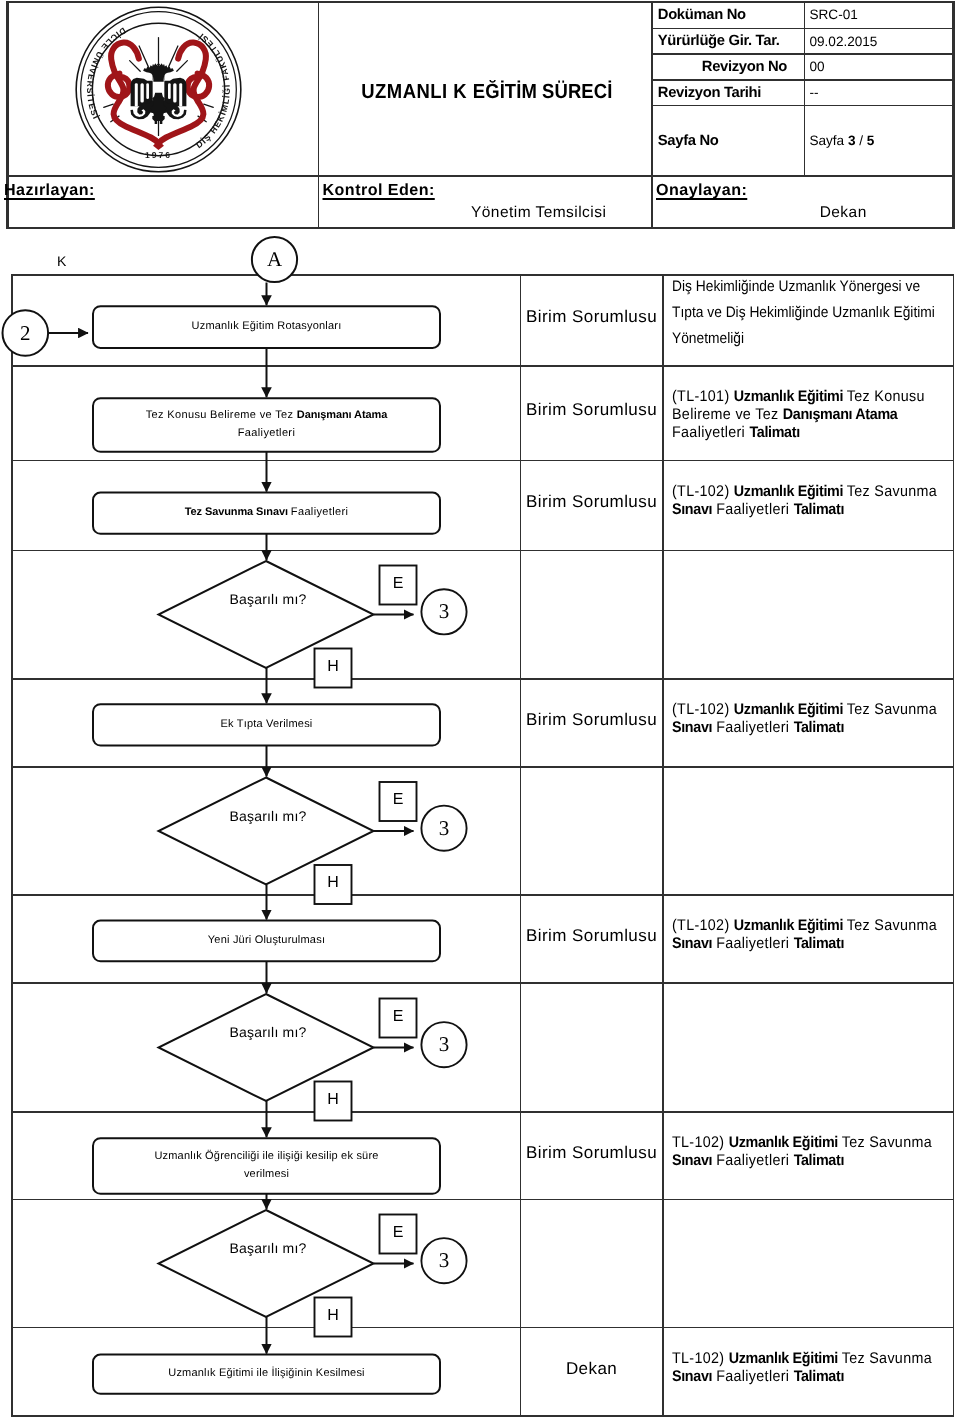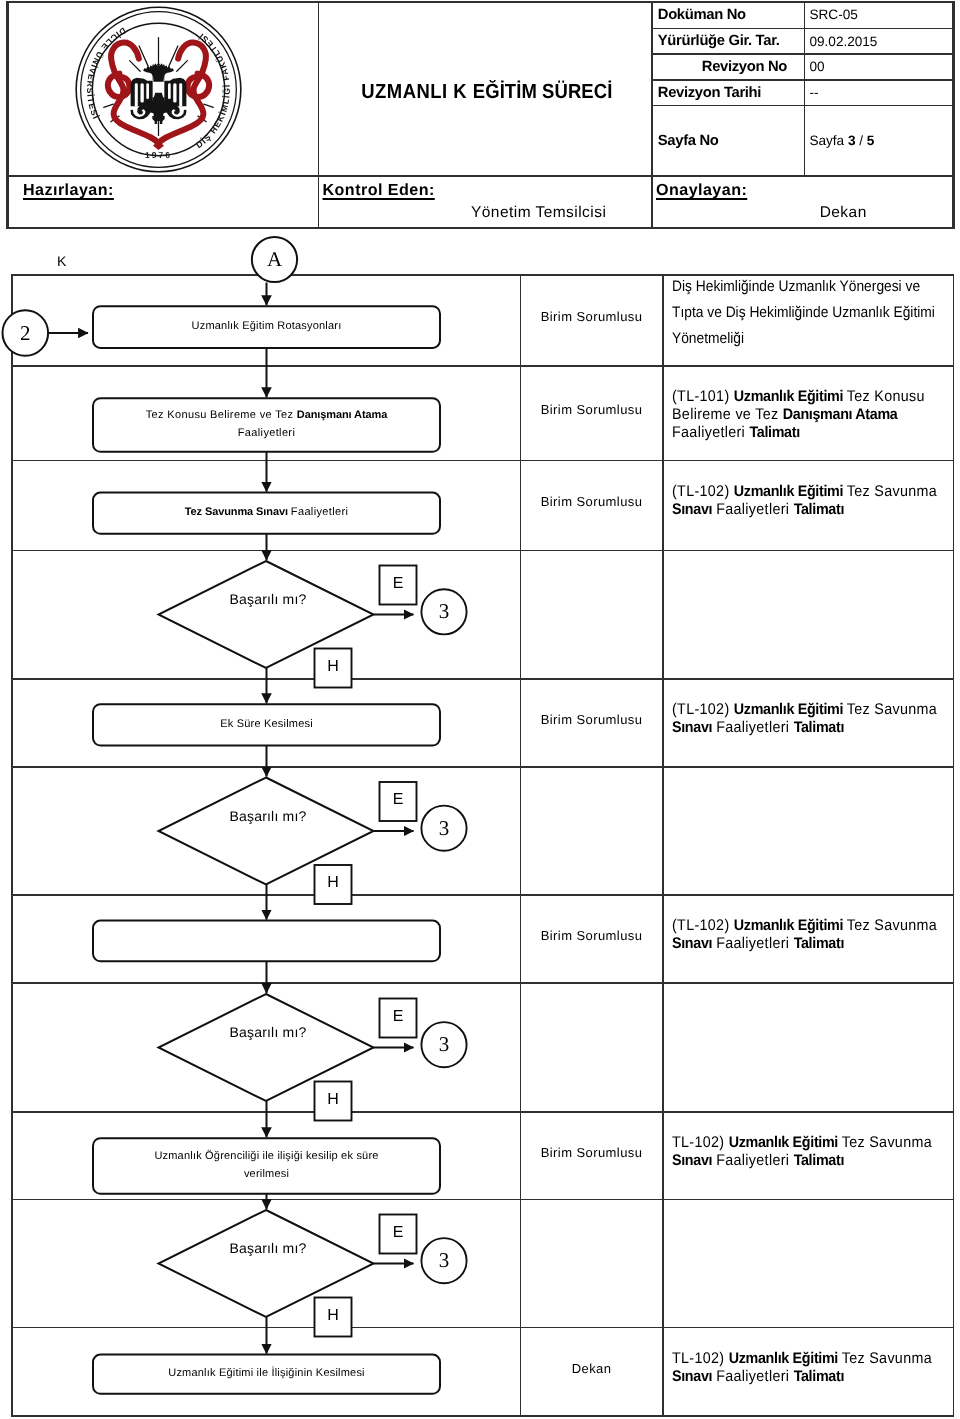--- a/index.html
+++ b/index.html
@@ -17,21 +17,21 @@
              letter-spacing:2.4px;fill:#141414;}
   .title{font-size:20.4px;font-weight:700;white-space:nowrap;line-height:22px;
          transform:scaleX(0.905);transform-origin:50% 50%;}
   .title .tl{font-weight:600;letter-spacing:0.55px;}
   .title .tb{font-weight:700;letter-spacing:0.1px;}
   .lbl{font-weight:700;font-size:14.8px;line-height:18px;letter-spacing:-0.33px;}
   .val{font-weight:400;font-size:13.6px;line-height:18px;letter-spacing:-0.02px;}
   .sig-lbl{font-weight:700;font-size:16.1px;line-height:18px;letter-spacing:0.45px;
            text-decoration:underline;text-underline-offset:2.6px;text-decoration-thickness:1.7px;}
   .sig-name{font-size:15.5px;line-height:18px;letter-spacing:0.45px;}
-  .resp{font-size:13px;line-height:18px;letter-spacing:0.42px;}
+  .resp{font-size:17px;line-height:18px;letter-spacing:0.42px;}
   .doc{font-size:15.4px;white-space:nowrap;transform:scaleX(0.93);transform-origin:0 0;}
   .doc .b{font-weight:600;letter-spacing:-0.35px;}
   .doc .n{font-weight:400;letter-spacing:0.35px;}
   .doc0{font-size:15.2px;letter-spacing:-0.25px;transform:scaleX(0.908);}
   .doc0 .b,.doc0 .n{font-weight:400;letter-spacing:0;}
   .boxtxt{font-size:11px;line-height:18.5px;text-align:center;letter-spacing:0.2px;}
   .boxtxt .b{font-weight:600;letter-spacing:-0.1px;}
   .boxtxt .n{font-weight:400;letter-spacing:0.35px;}
   .dectxt{font-size:14px;line-height:18px;letter-spacing:0.2px;}
   .smtxt{font-size:16px;line-height:18px;font-family:"Liberation Sans",sans-serif;}
@@ -166,30 +166,30 @@
 <path d="M 92.4 113.0 L 88.0 117.0 L 82.0 117.4 L 77.4 119.6 L 74.8 123.2 L 74.6 127.2 L 77.0 130.0 L 80.4 129.6 L 81.6 126.8 L 79.6 124.8 L 82.2 123.8 L 84.2 125.8 L 84.0 129.0 L 81.2 131.8 L 77.2 132.8 L 73.0 131.6 L 70.2 128.6 L 69.4 124.4 L 66.4 124.6 L 67.2 129.8 L 70.6 133.6 L 75.8 135.6 L 82.0 135.2 L 86.8 132.2 L 90.4 127.6 L 94.2 128.4 L 94.2 133.0 L 100 133.0 L 100 113.0 Z"></path>
 <path transform="translate(200,0) scale(-1,1)" d="M 92.4 113.0 L 88.0 117.0 L 82.0 117.4 L 77.4 119.6 L 74.8 123.2 L 74.6 127.2 L 77.0 130.0 L 80.4 129.6 L 81.6 126.8 L 79.6 124.8 L 82.2 123.8 L 84.2 125.8 L 84.0 129.0 L 81.2 131.8 L 77.2 132.8 L 73.0 131.6 L 70.2 128.6 L 69.4 124.4 L 66.4 124.6 L 67.2 129.8 L 70.6 133.6 L 75.8 135.6 L 82.0 135.2 L 86.8 132.2 L 90.4 127.6 L 94.2 128.4 L 94.2 133.0 L 100 133.0 L 100 113.0 Z"></path>
 <path d="M 95.0 72.0 L 105.0 72.0 L 106.2 79.0 L 106.2 90.8 L 93.8 90.8 L 93.8 79.0 Z"></path>
 <path d="M 96.0 104.0 L 104.0 104.0 L 105.2 108.4 L 107.8 111.2 L 106.0 114.2 L 106.0 118.6 L 109.4 121.4 L 108.4 126.0 L 105.4 129.4 L 103.8 133.4 L 96.2 133.4 L 94.6 129.4 L 91.6 126.0 L 90.6 121.4 L 94.0 118.6 L 94.0 114.2 L 92.2 111.2 L 94.8 108.4 Z"></path>
 <path d="M 92.6 131.6 L 107.4 131.6 L 107.4 135.2 L 104.6 138.0 L 104.6 141.4 L 101.6 141.4 L 101.6 137.6 L 98.4 137.6 L 98.4 141.4 L 95.4 141.4 L 95.4 138.0 L 92.6 135.2 Z"></path>
 </g>
 </svg>
 </div>
 <div class="abs title" style="left:320.4px;top:80.5px;width:333.6px;text-align:center;"><span class="tl">UZMANLI K </span><span class="tb">EĞİTİM SÜRECİ</span></div>
 <div class="abs lbl" style="left:657.8px;top:6.0px;">Doküman No</div>
-<div class="abs val" style="left:809.5px;top:6.3px;">SRC-05</div>
+<div class="abs val" style="left:809.5px;top:6.3px;">SRC-01</div>
 <div class="abs lbl" style="left:657.8px;top:32.2px;">Yürürlüğe Gir. Tar.</div>
 <div class="abs val" style="left:809.5px;top:32.5px;">09.02.2015</div>
 <div class="abs lbl" style="left:657.8px;top:58.0px;padding-left:44px;">Revizyon No</div>
 <div class="abs val" style="left:809.5px;top:58.3px;">00</div>
 <div class="abs lbl" style="left:657.8px;top:83.7px;">Revizyon Tarihi</div>
 <div class="abs val" style="left:809.5px;top:84.0px;">--</div>
 <div class="abs lbl" style="left:657.8px;top:131.8px;">Sayfa No</div>
 <div class="abs val" style="left:809.5px;top:132.1px;"><span>Sayfa </span><b>3</b><span> / </span><b>5</b></div>
-<div class="abs sig-lbl" style="left:23px;top:181.2px;">Hazırlayan:</div>
+<div class="abs sig-lbl" style="left:4px;top:181.2px;">Hazırlayan:</div>
 <div class="abs sig-lbl" style="left:322.5px;top:181.2px;">Kontrol Eden:</div>
 <div class="abs sig-name" style="left:446.3px;top:203.8px;width:160px;text-align:right;">Yönetim Temsilcisi</div>
 <div class="abs sig-lbl" style="left:656.0px;top:181.2px;">Onaylayan:</div>
 <div class="abs sig-name" style="left:763.2px;top:203.8px;width:160px;text-align:center;">Dekan</div>
 <div class="abs boxtxt" style="left:93.0px;top:317.0px;width:347.0px;">
 <div>Uzmanlık Eğitim Rotasyonları</div>
 </div>
 <div class="abs resp" style="left:520.3px;top:308.3px;width:142.5px;text-align:center;">Birim Sorumlusu</div>
 <div class="abs doc doc0" style="left:672.0px;top:273.6px;line-height:26.4px;">
 <div>
@@ -244,39 +244,42 @@
 <span class="b">Sınavı</span>
 <span class="n"> Faaliyetleri </span>
 <span class="b">Talimatı</span>
 </div>
 </div>
 <div class="abs dectxt" style="left:188.0px;top:590.0px;width:160px;text-align:center;">Başarılı mı?</div>
 <div class="abs smtxt" style="left:379.5px;top:574.5px;width:37.0px;text-align:center;">E</div>
 <div class="abs smtxt" style="left:314.5px;top:657.5px;width:37.0px;text-align:center;">H</div>
 <div class="abs conn" style="left:421.4px;top:600.2px;width:45.2px;text-align:center;">3</div>
 <div class="abs boxtxt" style="left:93.0px;top:714.9px;width:347.0px;">
-<div>Ek Süre Kesilmesi</div>
+<div>Ek Tıpta Verilmesi</div>
 </div>
 <div class="abs resp" style="left:520.3px;top:710.6px;width:142.5px;text-align:center;">Birim Sorumlusu</div>
 <div class="abs doc" style="left:672.0px;top:700.8px;line-height:18.0px;">
 <div>
 <span class="n">(TL-102) </span>
 <span class="b">Uzmanlık Eğitimi </span>
 <span class="n">Tez Savunma</span>
 </div>
 <div>
 <span class="b">Sınavı</span>
 <span class="n"> Faaliyetleri </span>
 <span class="b">Talimatı</span>
 </div>
 </div>
 <div class="abs dectxt" style="left:188.0px;top:806.5px;width:160px;text-align:center;">Başarılı mı?</div>
 <div class="abs smtxt" style="left:379.5px;top:791.0px;width:37.0px;text-align:center;">E</div>
 <div class="abs smtxt" style="left:314.5px;top:874.0px;width:37.0px;text-align:center;">H</div>
 <div class="abs conn" style="left:421.4px;top:816.7px;width:45.2px;text-align:center;">3</div>
+<div class="abs boxtxt" style="left:93.0px;top:930.9px;width:347.0px;">
+<div>Yeni Jüri Oluşturulması</div>
+</div>
 <div class="abs resp" style="left:520.3px;top:927.1px;width:142.5px;text-align:center;">Birim Sorumlusu</div>
 <div class="abs doc" style="left:672.0px;top:917.2px;line-height:18.0px;">
 <div>
 <span class="n">(TL-102) </span>
 <span class="b">Uzmanlık Eğitimi </span>
 <span class="n">Tez Savunma</span>
 </div>
 <div>
 <span class="b">Sınavı</span>
 <span class="n"> Faaliyetleri </span>

